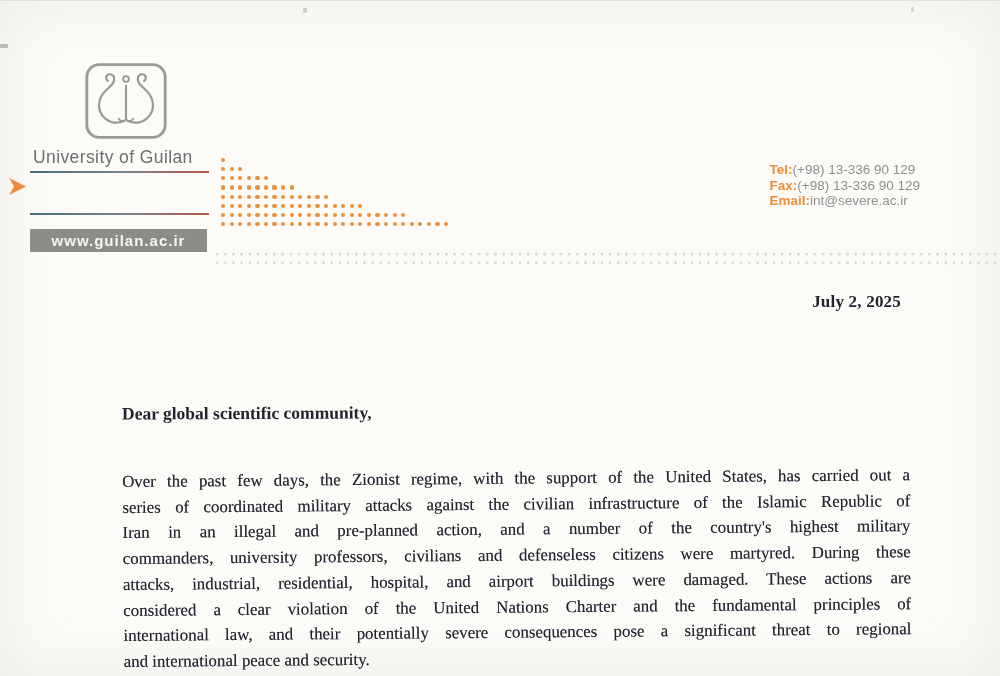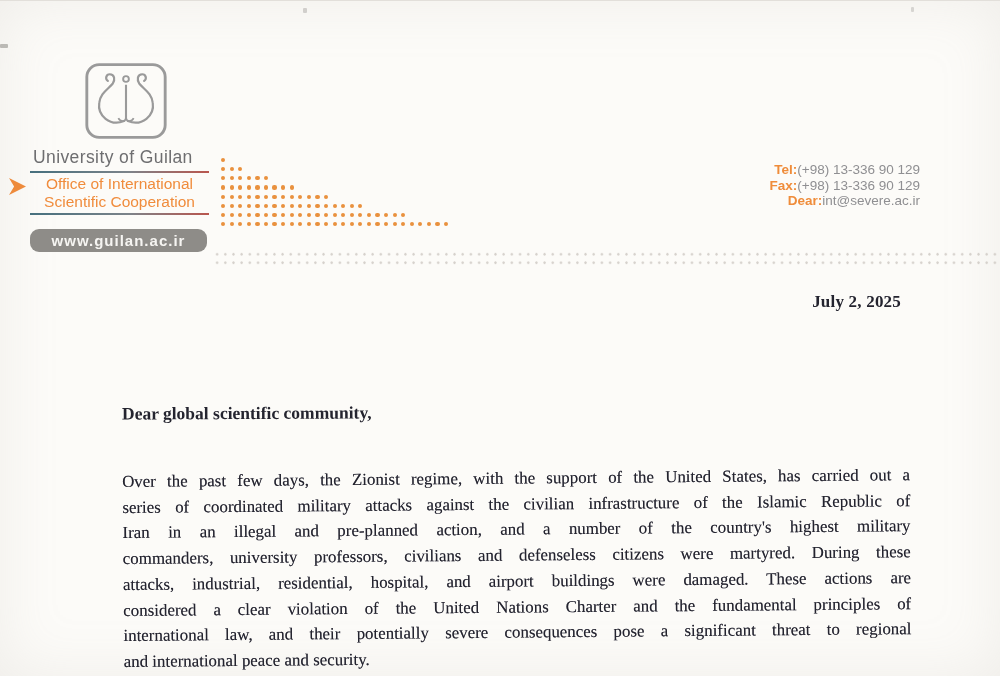--- a/index.html
+++ b/index.html
@@ -22,33 +22,33 @@
   .chevron{position:absolute;left:9px;top:177px;width:17px;height:17px;background:#ee8b3c;
     -webkit-clip-path:polygon(0 0,100% 50%,0 100%,30% 50%);
     clip-path:polygon(0 0,100% 50%,0 100%,30% 50%);}
   .office{
     position:absolute;left:30px;top:174px;width:179px;text-align:center;
     color:#f08c3c;font-size:15.5px;line-height:18px;white-space:nowrap;
   }
   .site-badge{
     position:absolute;left:30px;top:228px;width:177px;height:23px;
     background:#8e8c88;color:#f6f5f2;font-weight:bold;font-size:15px;
-    text-align:center;line-height:23px;letter-spacing:1px;border-radius:9px;
+    text-align:center;line-height:23px;letter-spacing:1px;border-radius:1px;
   }
   
   .dots-tri{position:absolute;left:221px;top:156px;}
   .dot-row{height:4px;margin-bottom:5.2px;white-space:nowrap;line-height:0;}
   .odot{display:inline-block;width:4.2px;height:4.2px;border-radius:50%;
     background:#e9913e;margin-right:4.4px;}
   
   .gray-dots{position:absolute;left:213px;top:249px;width:787px;height:15px;opacity:.75;
     background-image:radial-gradient(circle,#c9c3bd 1.1px,rgba(0,0,0,0) 1.4px);
     background-size:8.2px 8.5px;}
   
-  .contact{position:absolute;right:80px;top:161px;text-align:right;
+  .contact{position:absolute;right:80px;top:161px;
     font-size:13.5px;line-height:15.5px;white-space:nowrap;}
   .contact .lbl{color:#ef8c3a;font-weight:bold;}
   .contact .val{color:#8f8f92;}
   
   .serif{font-family:"Liberation Serif",serif;color:#24242f;}
   .date{position:absolute;right:99px;top:291px;font-weight:bold;font-size:17px;
     letter-spacing:.2px;font-family:Liberation Serif, serif;}
   .salutation{position:absolute;left:122px;top:402px;font-weight:bold;font-size:17.5px;
     transform:rotate(-0.25deg);}
   .body-block{position:absolute;left:122px;top:468px;width:788px;
@@ -74,24 +74,20 @@
     <path d="M37,59 C39,63 44,63 45,59" stroke="#9a9a9a" stroke-width="1.8"></path>
     <path d="M53,59 C51,63 46,63 45,59" stroke="#9a9a9a" stroke-width="1.8"></path>
   </svg>
 
   <div class="uni-name">University of Guilan</div>
 
   <div class="rule rule1"></div>
 
   <span class="chevron"></span>
 
-  <div class="office">
-    <div>Office of International</div>
-    <div>Scientific Cooperation</div>
-  </div>
 
   <div class="rule rule2"></div>
 
   <div class="site-badge">www.guilan.ac.ir</div>
 
   <div class="dots-tri">
       <div class="dot-row"><span class="odot"></span></div>
       <div class="dot-row"><span class="odot"></span><span class="odot"></span><span class="odot"></span></div>
       <div class="dot-row"><span class="odot"></span><span class="odot"></span><span class="odot"></span><span class="odot"></span><span class="odot"></span><span class="odot"></span></div>
       <div class="dot-row"><span class="odot"></span><span class="odot"></span><span class="odot"></span><span class="odot"></span><span class="odot"></span><span class="odot"></span><span class="odot"></span><span class="odot"></span><span class="odot"></span></div>
@@ -104,21 +100,21 @@
   <div class="gray-dots"></div>
 
   <div class="contact">
     <div>
       <span class="lbl">Tel:</span><span class="val">(+98) 13-336 90 129</span>
     </div>
     <div>
       <span class="lbl">Fax:</span><span class="val">(+98) 13-336 90 129</span>
     </div>
     <div>
-      <span class="lbl">Dear:</span><span class="val">int@severe.ac.ir</span>
+      <span class="lbl">Email:</span><span class="val">int@severe.ac.ir</span>
     </div>
   </div>
 
   <div class="date serif">July 2, 2025</div>
 
   <div class="salutation serif">Dear global scientific community,</div>
 
   <div class="body-block serif">
     <div class="jline">Over the past few days, the Zionist regime, with the support of the United States, has carried out a</div>
     <div class="jline">series of coordinated military attacks against the civilian infrastructure of the Islamic Republic of</div>

